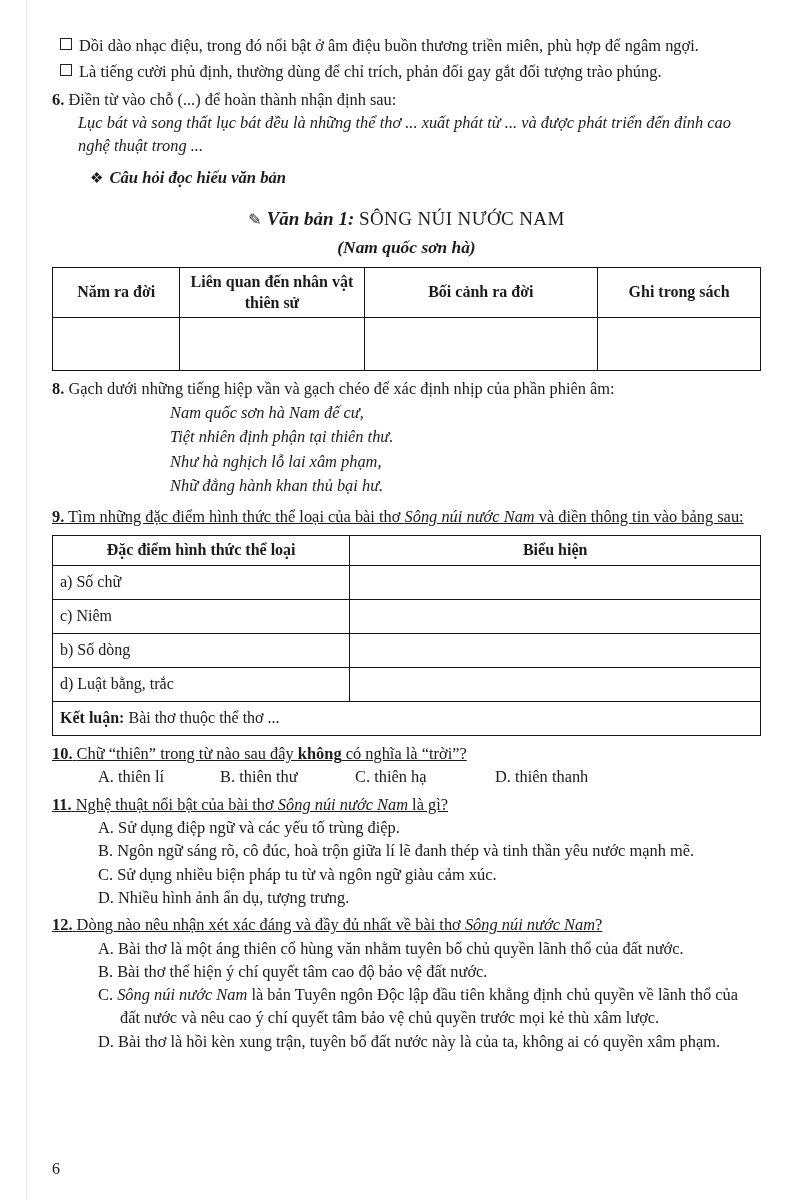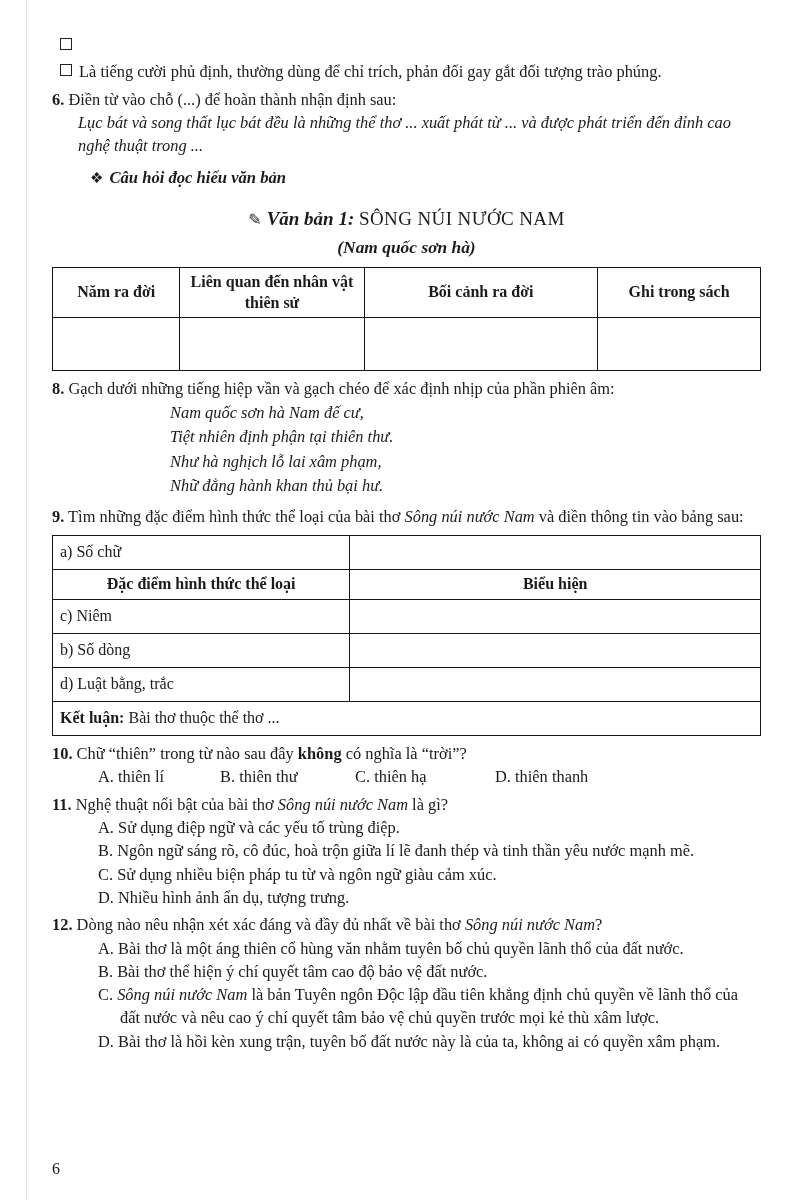--- a/index.html
+++ b/index.html
@@ -132,38 +132,39 @@
     padding-left: 46px;
   }
   .opt-inline span { display: inline-block; }
   .hang2 {
     padding-left: 68px;
     text-indent: -22px;
   }
   .qhang {
     padding-left: 22px;
     text-indent: -22px;
+    text-decoration: underline;
   }
   .pagenum {
     position: absolute;
     left: 52px;
     bottom: 22px;
     font-size: 16px;
   }
 </style>
 </head>
 <body>
 
 <div class="page">
   <div class="left-rule"></div>
 
   <div class="content">
 
     <div class="checkbox-line">
-      <span class="cbx"></span>
+      <span class="cbx"></span><span>Dồi dào nhạc điệu, trong đó nổi bật ở âm điệu buồn thương triền miên, phù hợp để ngâm ngợi.</span>
     </div>
 
     <div class="checkbox-line">
       <span class="cbx"></span><span>Là tiếng cười phủ định, thường dùng để chỉ trích, phản đối gay gắt đối tượng trào phúng.</span>
     </div>
 
     <div class="q">
       <span class="qnum">6.</span>
       <span>Điền từ vào chỗ (...) để hoàn thành nhận định sau:</span>
     </div>
@@ -208,26 +209,26 @@
     </div>
 
     <div class="q qhang" style="margin-top:6px">
       <span class="qnum">9.</span>
       <span>Tìm những đặc điểm hình thức thể loại của bài thơ </span><span class="italic">Sông núi nước Nam</span><span> và điền thông tin vào bảng sau:</span>
     </div>
 
     <table class="grid tbl2">
       <tbody>
           <tr>
-        <td>a) Số chữ</td>
-        <td></td>
-      </tr>
-      <tr>
         <th style="width:42%">Đặc điểm hình thức thể loại</th>
         <th style="width:58%">Biểu hiện</th>
+      </tr>
+      <tr>
+        <td>a) Số chữ</td>
+        <td></td>
       </tr>
       <tr>
         <td>c) Niêm</td>
         <td></td>
       </tr>
       <tr>
         <td>b) Số dòng</td>
         <td></td>
       </tr>
       <tr>

